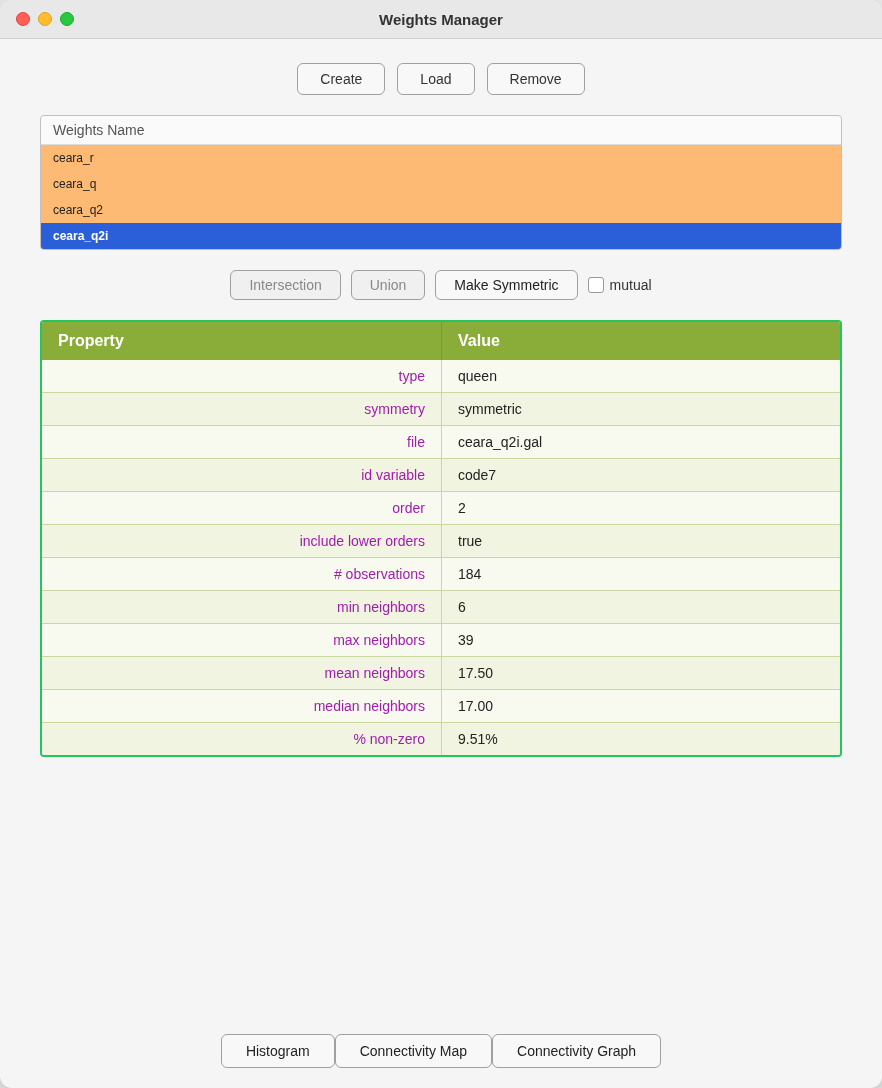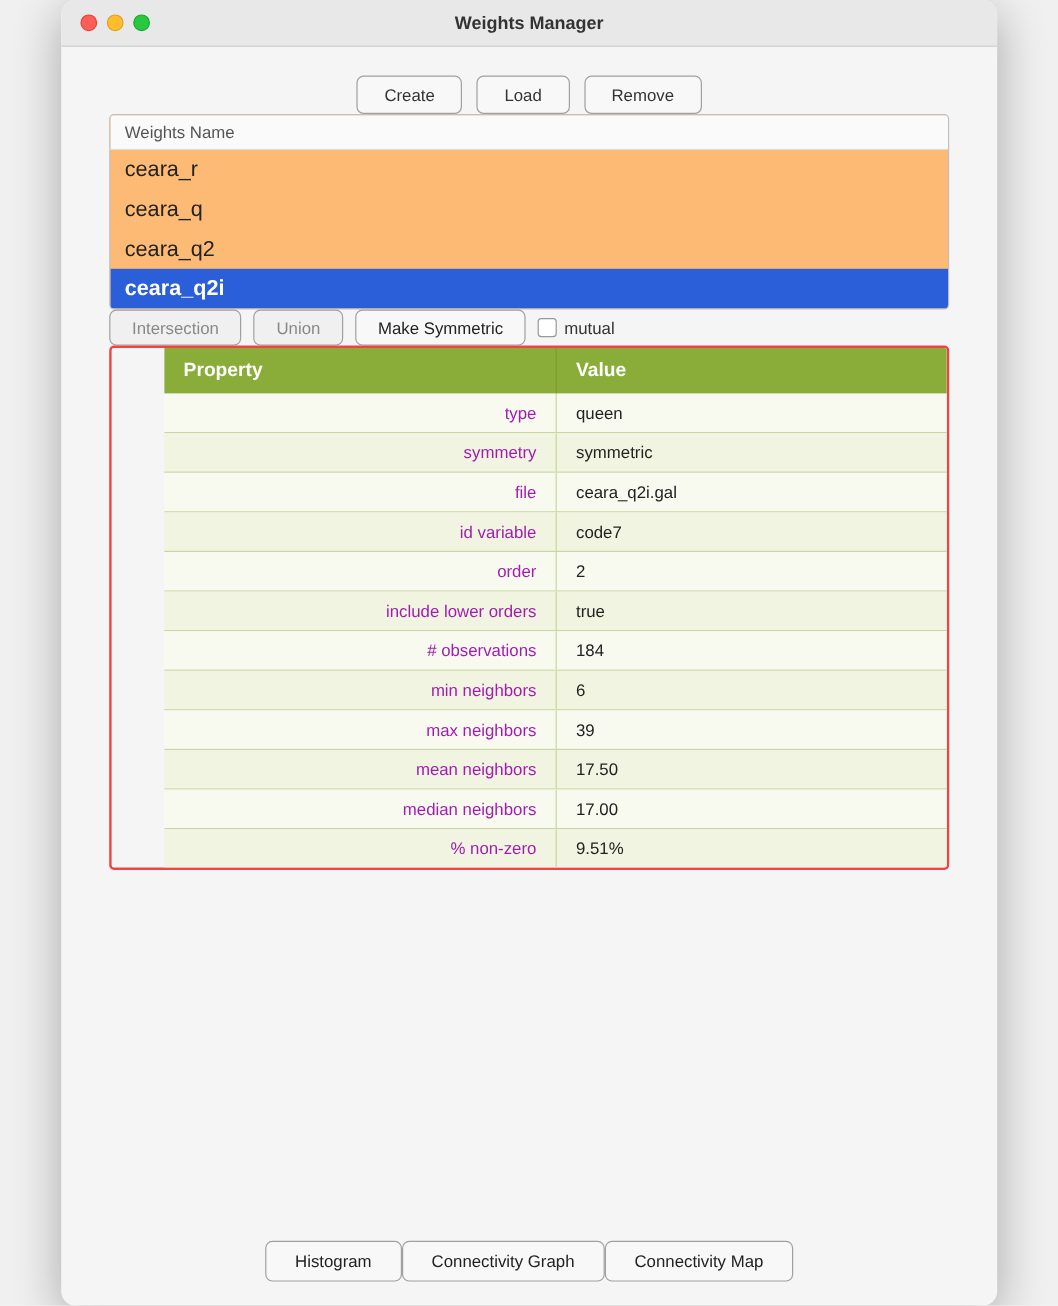--- a/index.html
+++ b/index.html
@@ -11,21 +11,21 @@
     body {
       font-family: -apple-system, BlinkMacSystemFont, "Helvetica Neue", Arial, sans-serif;
       background: #f0f0f0;
       display: flex;
       justify-content: center;
       align-items: center;
       min-height: 100vh;
     }
 
     .window {
-      width: 780px;
+      width: 882px;
       min-height: 1088px;
       background: #f5f5f5;
       border-radius: 12px;
       box-shadow: 0 10px 40px rgba(0,0,0,0.3);
       overflow: hidden;
       display: flex;
       flex-direction: column;
     }
 
     .title-bar {
@@ -71,20 +71,21 @@
       font-size: 15px;
       font-weight: 600;
       color: #333;
     }
 
     .content {
       padding: 24px 30px;
       flex: 1;
       display: flex;
       flex-direction: column;
+      gap: 20px;
     }
 
     .toolbar {
       display: flex;
       justify-content: center;
       gap: 12px;
     }
 
     .btn {
       padding: 7px 22px;
@@ -107,36 +108,36 @@
     .weights-header {
       padding: 6px 12px;
       font-size: 14px;
       color: #555;
       border-bottom: 1px solid #ddd;
       background: #fafafa;
     }
 
     .weights-item {
       padding: 6px 12px;
-      font-size: 18px;
+      font-size: 12px;
       color: #222;
       cursor: pointer;
     }
 
     .weights-item.selected {
       background: #2b5fd9;
       color: #fff;
       font-weight: 600;
     }
 
     .operation-bar {
       display: flex;
       align-items: center;
       gap: 10px;
-      justify-content: flex-start;
+      justify-content: center;
       padding: 0 10px;
     }
 
     .op-btn {
       padding: 6px 18px;
       border: 1.5px solid #a0a0a0;
       border-radius: 6px;
       background: #f0f0f0;
       font-size: 14px;
       cursor: pointer;
@@ -165,25 +166,24 @@
     .checkbox {
       width: 16px;
       height: 16px;
       border: 1.5px solid #999;
       border-radius: 3px;
       background: #fff;
       cursor: pointer;
     }
 
     .properties-table {
-      border: 2px solid #ef4444;
+      border: 2px solid #22c55e;
       border-radius: 4px;
       overflow: hidden;
       margin: 0 10px;
-      padding-left: 44px;
     }
 
     .table-header {
       display: grid;
       grid-template-columns: 1fr 1fr;
       background: #8aad3a;
     }
 
     .table-header-cell {
       padding: 10px 16px;
@@ -341,16 +341,16 @@
       <div class="table-row">
         <div class="table-cell prop-col">% non-zero</div>
         <div class="table-cell val-col">9.51%</div>
       </div>
     </div>
 
   </div>
 
   <div class="bottom-bar">
     <button class="bottom-btn">Histogram</button>
+    <button class="bottom-btn">Connectivity Map</button>
     <button class="bottom-btn">Connectivity Graph</button>
-    <button class="bottom-btn">Connectivity Map</button>
   </div>
 </div>
 
 </body></html>

